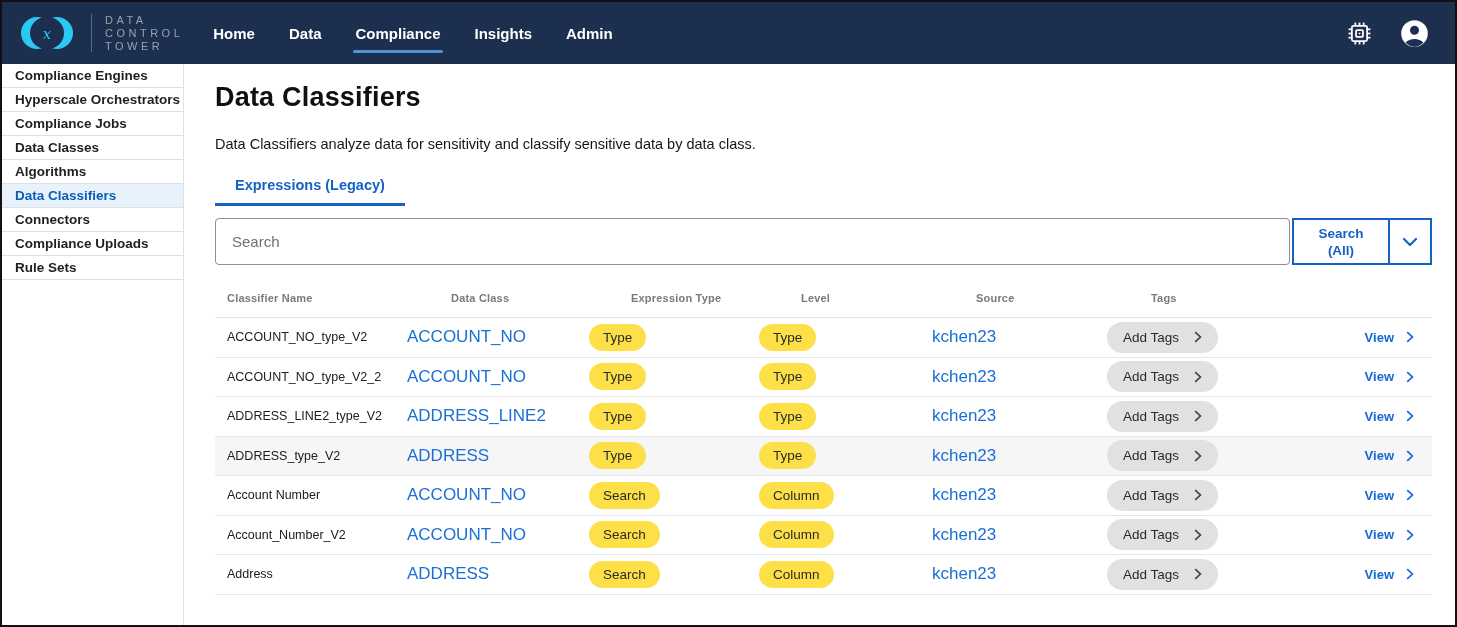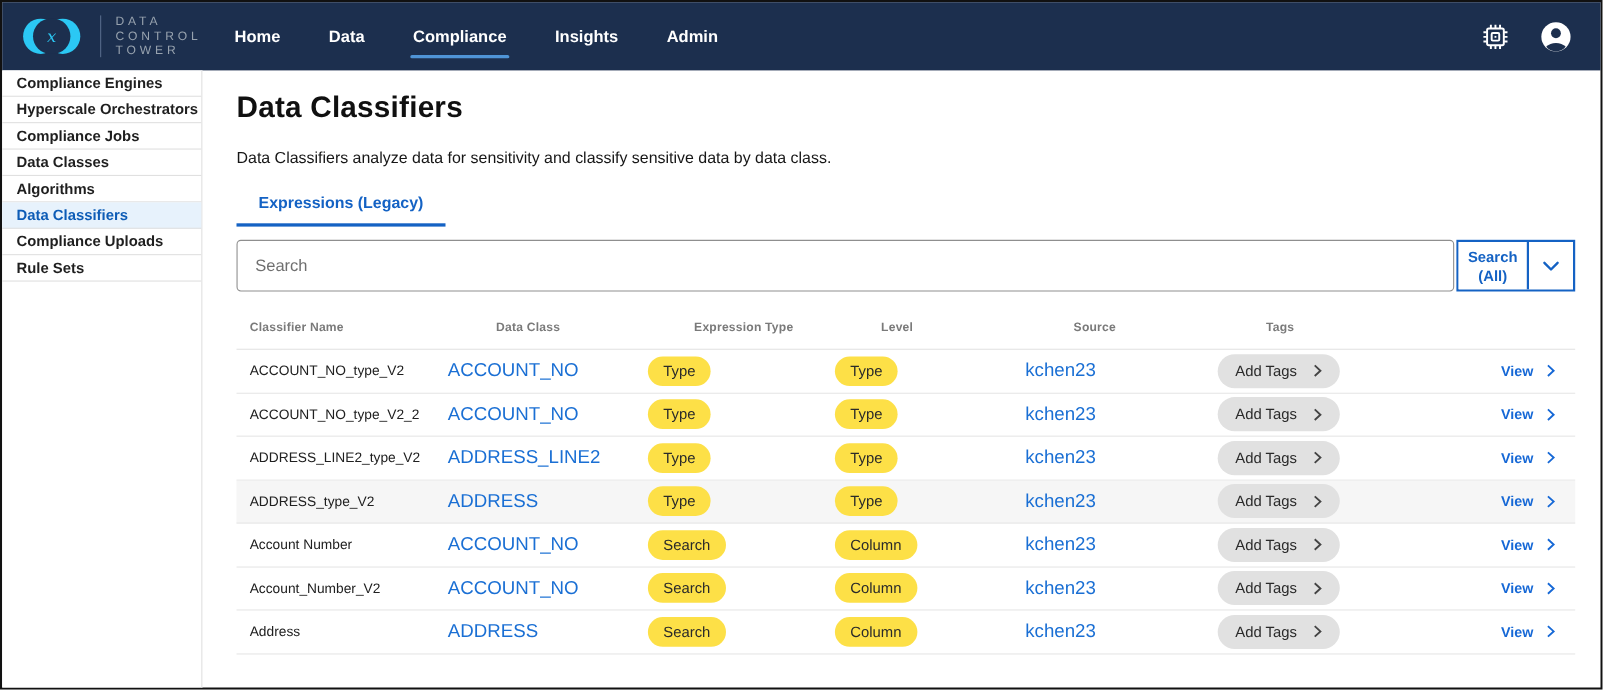--- a/index.html
+++ b/index.html
@@ -7,21 +7,21 @@
   body { font-family:"Liberation Sans", sans-serif; background:#fff; overflow:hidden; }
   .app { width:1457px; height:627px; border:2px solid #111; display:flex; flex-direction:column; background:#fff; }
 
   
   .topnav { flex:0 0 62px; background:#1c2f4e; display:flex; align-items:center; padding:0 26px 0 14px; }
   .brand { display:flex; align-items:center; gap:13px; }
   .brand-mark { display:block; }
   .brand-divider { width:1px; height:38px; background:#566a8a; }
   .brand-text { color:#97a2ae; font-size:11px; letter-spacing:3.5px; line-height:13px; font-weight:400; }
   .brand-text span { display:block; }
-  .nav-links { display:flex; gap:44px; margin-left:30px; }
+  .nav-links { display:flex; gap:34px; margin-left:30px; }
   .nav-link { color:#fff; font-weight:700; font-size:15px; position:relative; cursor:pointer; padding:6px 0; }
   .nav-link.active::after { content:""; position:absolute; left:-2px; right:-2px; bottom:-5px; height:3px; background:#4f94d6; border-radius:2px; }
   .nav-right { margin-left:auto; display:flex; align-items:center; gap:28px; }
   .nav-icon { display:flex; align-items:center; cursor:pointer; }
 
   
   .body-row { flex:1; display:flex; min-height:0; }
   .sidebar { flex:0 0 182px; width:182px; border-right:1px solid #e0e0e0; background:#fff; }
   .side-item { height:24px; display:flex; align-items:center; padding-left:13px; border-bottom:1px solid #e0e0e0; font-size:13.5px; font-weight:700; color:#1f1f1f; cursor:pointer; }
   .side-item.active { background:#e7f2fc; color:#0d5cb6; }
@@ -33,21 +33,21 @@
   .tabs { display:flex; margin-top:15px; }
   .tab { padding:10px 20px 13px; font-size:14.5px; font-weight:700; color:#6f6f6f; cursor:pointer; position:relative; }
   .tab.active { color:#1462c4; }
   .tab.active::after { content:""; position:absolute; left:0; right:0; bottom:0; height:3px; background:#1462c4; }
 
   
   .search-row { display:flex; margin-top:12px; height:47px; }
   .search-input { flex:1; border:1px solid #8f8f8f; border-radius:4px; font-size:15px; padding:0 16px; color:#333; outline:none; font-family:"Liberation Sans",sans-serif; background:#fff; }
   .search-input::placeholder { color:#6f6f6f; }
   .btn-group { display:flex; margin-left:2px; border:2px solid #1462c4; background:#fff; }
-  .search-btn { width:64px; display:flex; align-items:center; justify-content:center; text-align:center; color:#1462c4; font-weight:700; font-size:13.5px; line-height:17px; border:none; border-right:2px solid #1462c4; background:#fff; cursor:pointer; padding:16px 10px; font-family:"Liberation Sans",sans-serif; }
+  .search-btn { width:96px; display:flex; align-items:center; justify-content:center; text-align:center; color:#1462c4; font-weight:700; font-size:13.5px; line-height:17px; border:none; border-right:2px solid #1462c4; background:#fff; cursor:pointer; padding:16px 10px; font-family:"Liberation Sans",sans-serif; }
   .search-dd { width:40px; display:flex; align-items:center; justify-content:center; background:#fff; border:none; cursor:pointer; }
 
   
   .table { margin-top:27px; }
   .thead, .trow { display:grid; grid-template-columns:192px 180px 170px 175px 175px 250px 1fr; align-items:center; }
   .thead { padding-bottom:13px; border-bottom:1px solid #e3e3e3; }
   .th { font-size:11px; font-weight:700; color:#7a7a7a; letter-spacing:0.2px;padding-left:44px; }
   .c1 { padding-left:12px; }
   .trow { height:39.5px; border-bottom:1px solid #e6e6e6; }
   .trow.hl { background:#f6f6f6; }
@@ -131,20 +131,23 @@
       <div class="side-item">
           <span>Data Classes</span>
         </div>
       <div class="side-item">
           <span>Algorithms</span>
         </div>
       <div class="side-item active">
           <span>Data Classifiers</span>
         </div>
       <div class="side-item">
+          <span>Connectors</span>
+        </div>
+      <div class="side-item">
           <span>Compliance Uploads</span>
         </div>
       <div class="side-item">
           <span>Rule Sets</span>
         </div>
     </div>
 
     <div class="main">
       <div class="page-title">Data Classifiers</div>
       <div class="page-sub">Data Classifiers analyze data for sensitivity and classify sensitive data by data class.</div>

